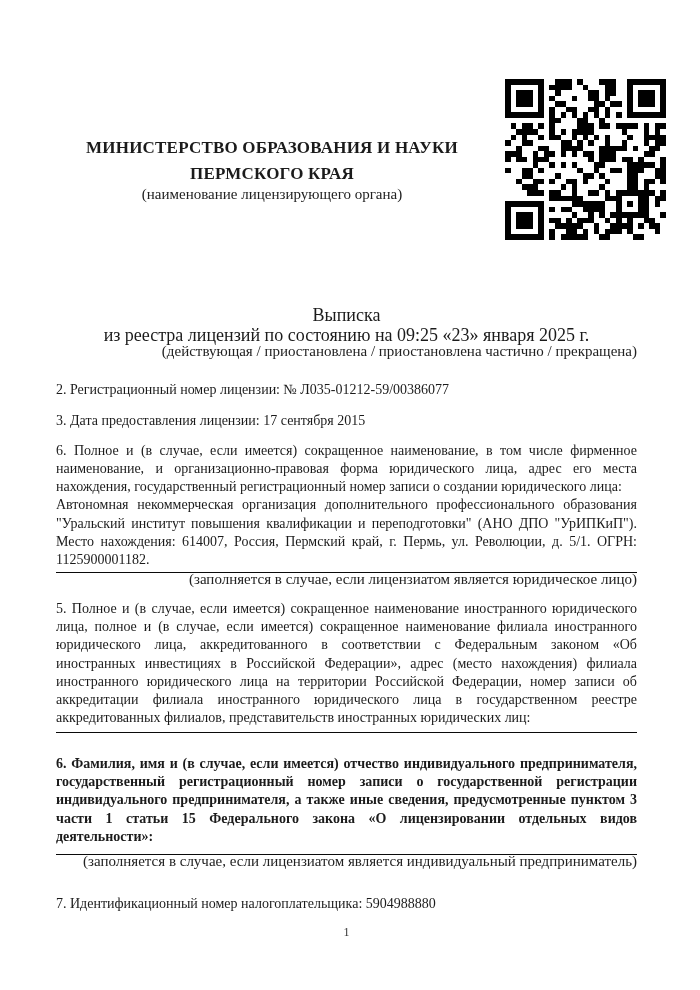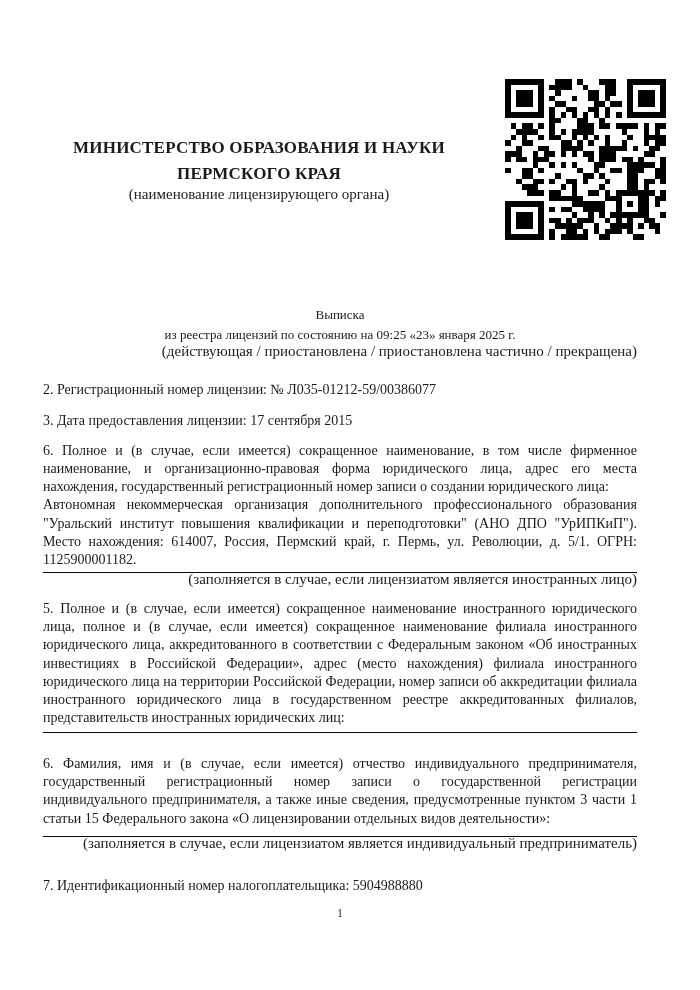--- a/index.html
+++ b/index.html
@@ -8,21 +8,21 @@
     background: #ffffff;
     color: #1b1b1b;
     font-family: "Liberation Serif", "DejaVu Serif", serif;
   }
   .page {
     position: relative;
     width: 700px; height: 990px;
     overflow: hidden;
     background: #ffffff;
   }
-  .content { padding: 0 63px 0 43px; }
+  .content { padding: 0 63px 0 43px; margin-left: 13px; }
 
   .qr {
     position: absolute;
     top: 79px; right: 34px;
     width: 161px; height: 161px;
   }
   .qr svg { display: block; }
 
   .ministry {
     padding-top: 135px;
@@ -38,38 +38,38 @@
   .small-caption {
     font-size: 15px;
     line-height: 13px;
     color: #222222;
   }
   .ministry .small-caption { margin-top: 1px; }
 
   .doc-title {
     margin-top: 104px;
     text-align: center;
-    font-size: 13px;
+    font-size: 18px;
     line-height: 20px;
   }
 
   p { margin: 0; }
   .body-text {
     font-size: 14px;
     line-height: 18.3px;
   }
   .para { text-align: justify; }
   .cap-center { text-align: right; }
 
   .s1 { margin-top: 27px; }
   .s2 { margin-top: 23px; }
   .s3 { margin-top: 13px; font-family: Liberation Serif, serif; }
   .s4 { margin-top: 11px; }
   .s5 { margin-top: 14px; }
-  .s6 { margin-top: 22px; }
+  .s6 { margin-top: 22px; font-weight: bold; }
   .s7 { margin-top: 27px; }
 
   .rule {
     border-top: 1.8px solid #0a0a0a;
     height: 0;
   }
   .rule-tight { margin-top: 2px; }
   .rule-gap-sm { margin-top: 4px; }
   .rule-gap-md { margin-top: 8px; }
 
@@ -518,21 +518,21 @@
 
     <div class="small-caption cap-center">(действующая / приостановлена / приостановлена частично / прекращена)</div>
 
     <p class="body-text s2">2. Регистрационный номер лицензии: № Л035-01212-59/00386077</p>
 
     <p class="body-text s3">3. Дата предоставления лицензии: 17 сентября 2015</p>
 
     <p class="body-text para s4">6. Полное и (в случае, если имеется) сокращенное наименование, в том числе фирменное наименование, и организационно-правовая форма юридического лица, адрес его места нахождения, государственный регистрационный номер записи о создании юридического лица:</p>
     <p class="body-text para">Автономная некоммерческая организация дополнительного профессионального образования "Уральский институт повышения квалификации и переподготовки" (АНО ДПО "УрИПКиП"). Место нахождения: 614007, Россия, Пермский край, г. Пермь, ул. Революции, д. 5/1. ОГРН: 1125900001182.</p>
     <div class="rule rule-tight"></div>
-    <div class="small-caption cap-center">(заполняется в случае, если лицензиатом является иностранных лицо)</div>
+    <div class="small-caption cap-center">(заполняется в случае, если лицензиатом является юридическое лицо)</div>
 
     <p class="body-text para s5">5. Полное и (в случае, если имеется) сокращенное наименование иностранного юридического лица, полное и (в случае, если имеется) сокращенное наименование филиала иностранного юридического лица, аккредитованного в соответствии с Федеральным законом «Об иностранных инвестициях в Российской Федерации», адрес (место нахождения) филиала иностранного юридического лица на территории Российской Федерации, номер записи об аккредитации филиала иностранного юридического лица в государственном реестре аккредитованных филиалов, представительств иностранных юридических лиц:</p>
     <div class="rule rule-gap-sm"></div>
 
     <p class="body-text para s6">6. Фамилия, имя и (в случае, если имеется) отчество индивидуального предпринимателя, государственный регистрационный номер записи о государственной регистрации индивидуального предпринимателя, а также иные сведения, предусмотренные пунктом 3 части 1 статьи 15 Федерального закона «О лицензировании отдельных видов деятельности»:</p>
     <div class="rule rule-gap-md"></div>
     <div class="small-caption cap-center">(заполняется в случае, если лицензиатом является индивидуальный предприниматель)</div>
 
     <p class="body-text s7">7. Идентификационный номер налогоплательщика: 5904988880</p>
 

